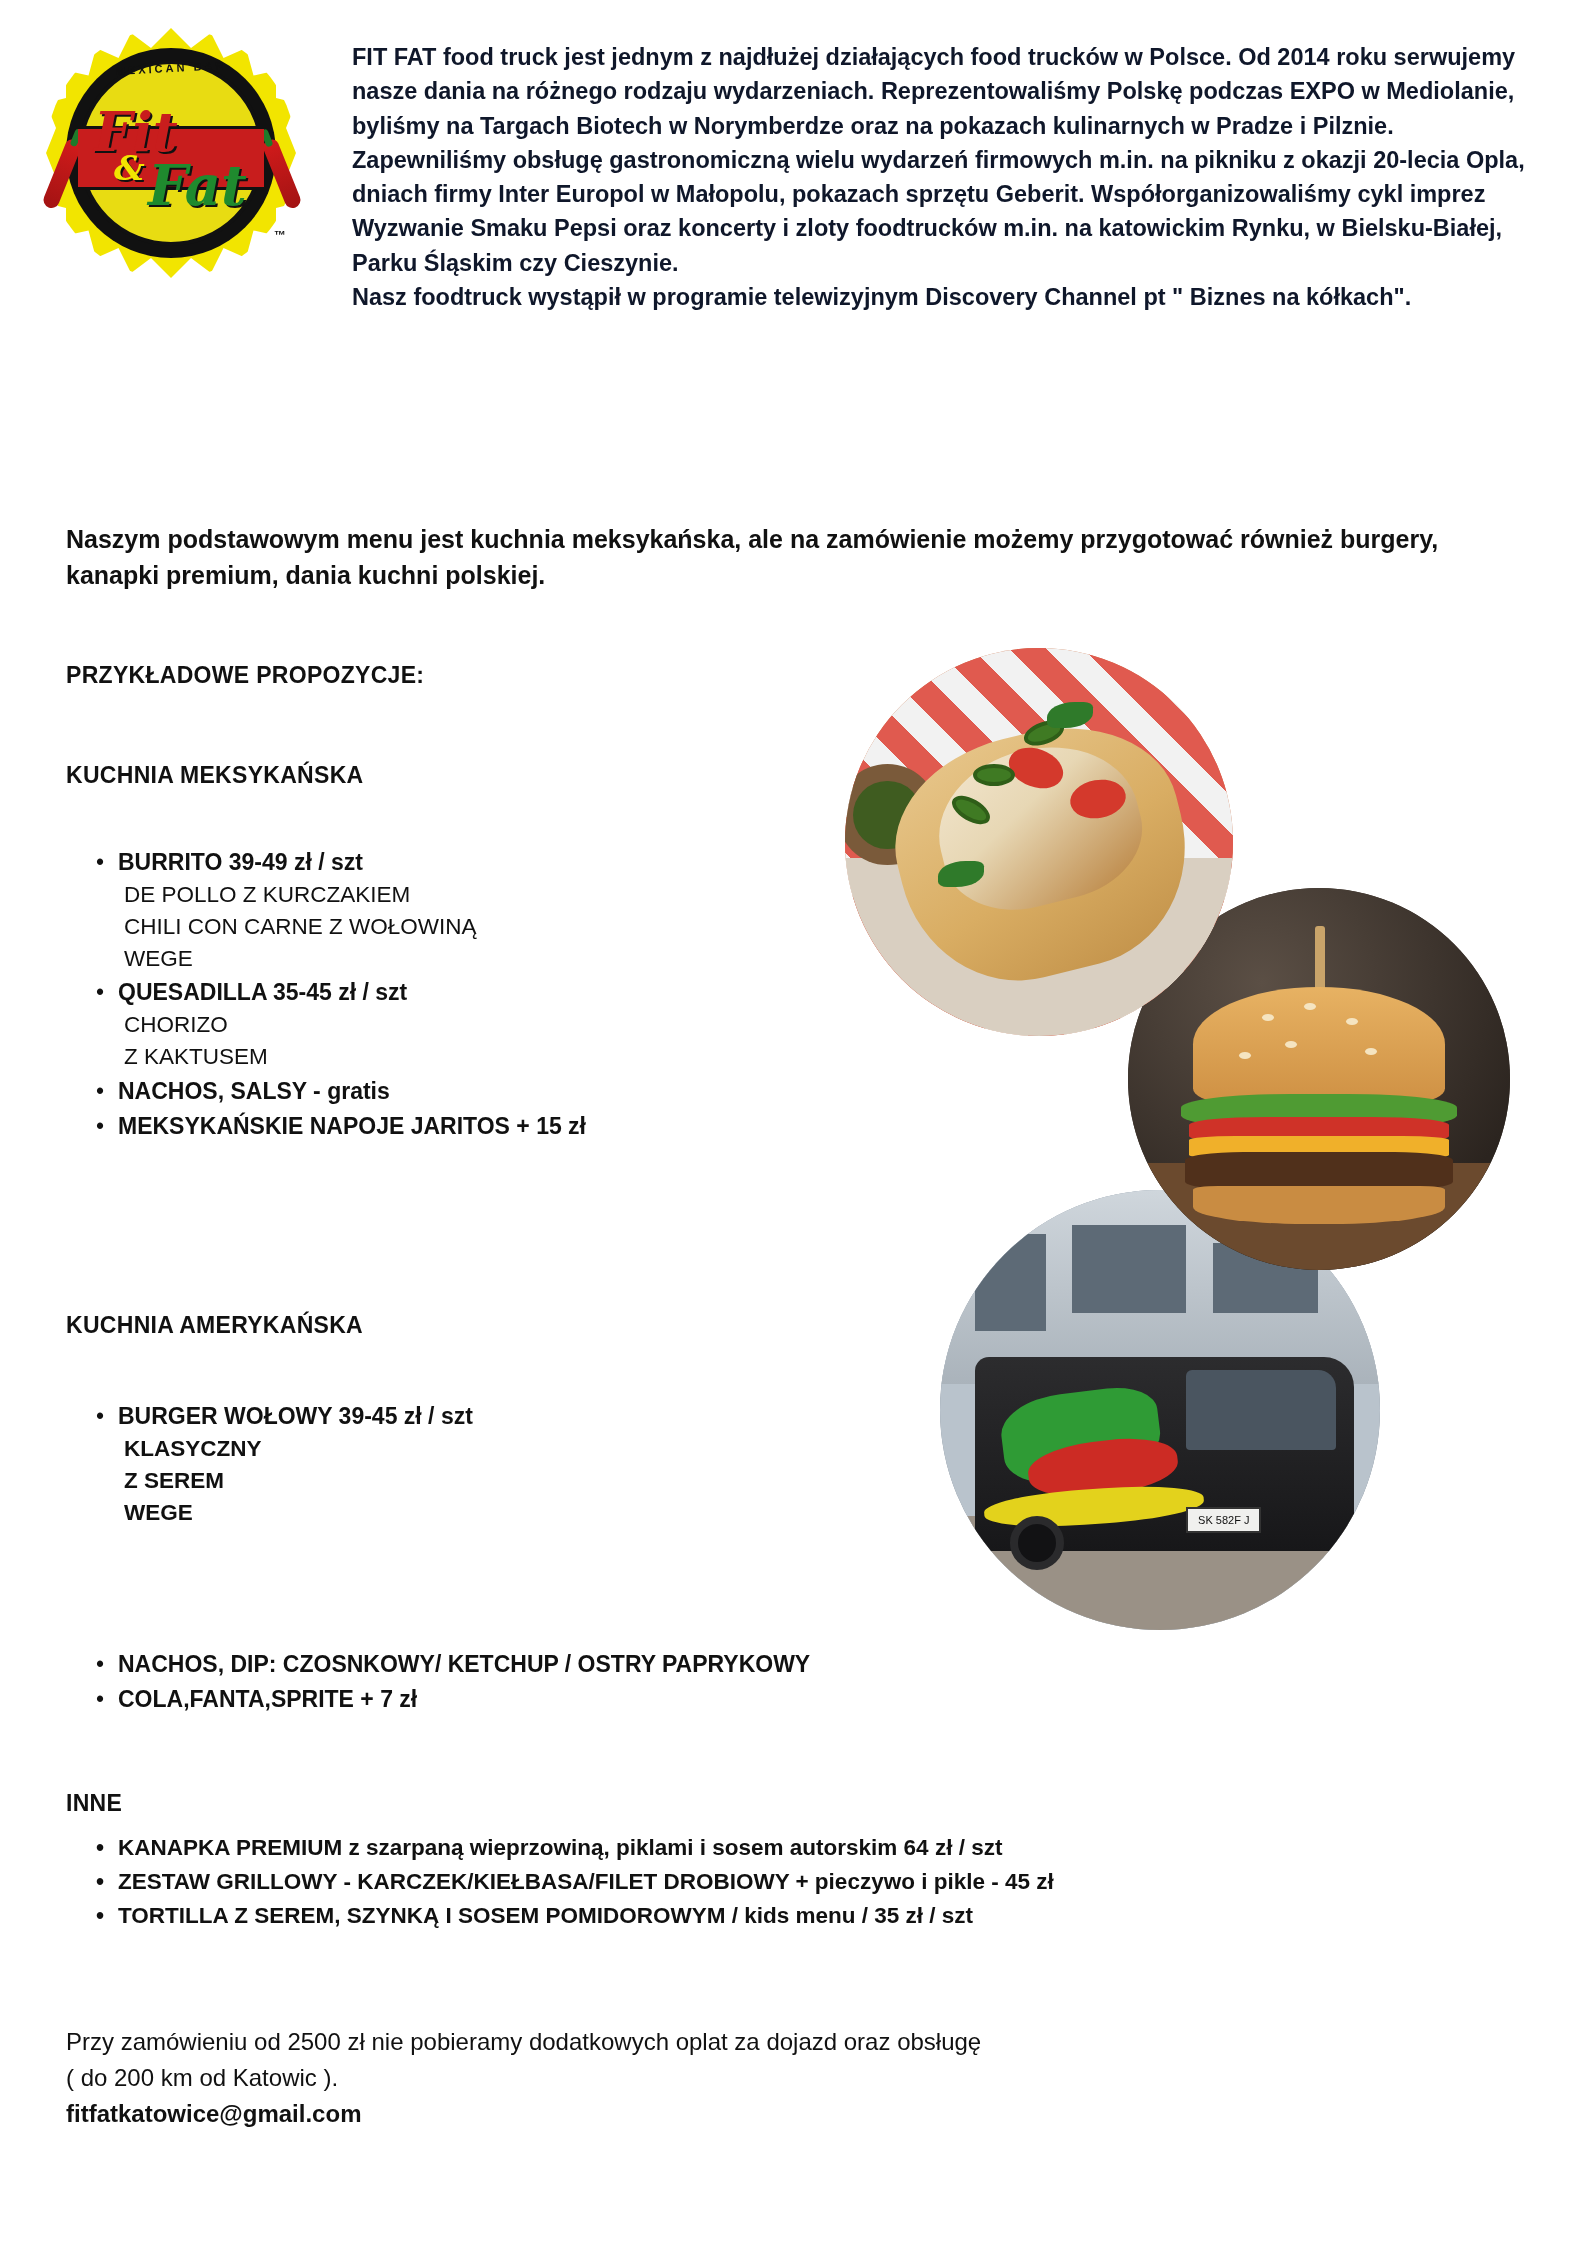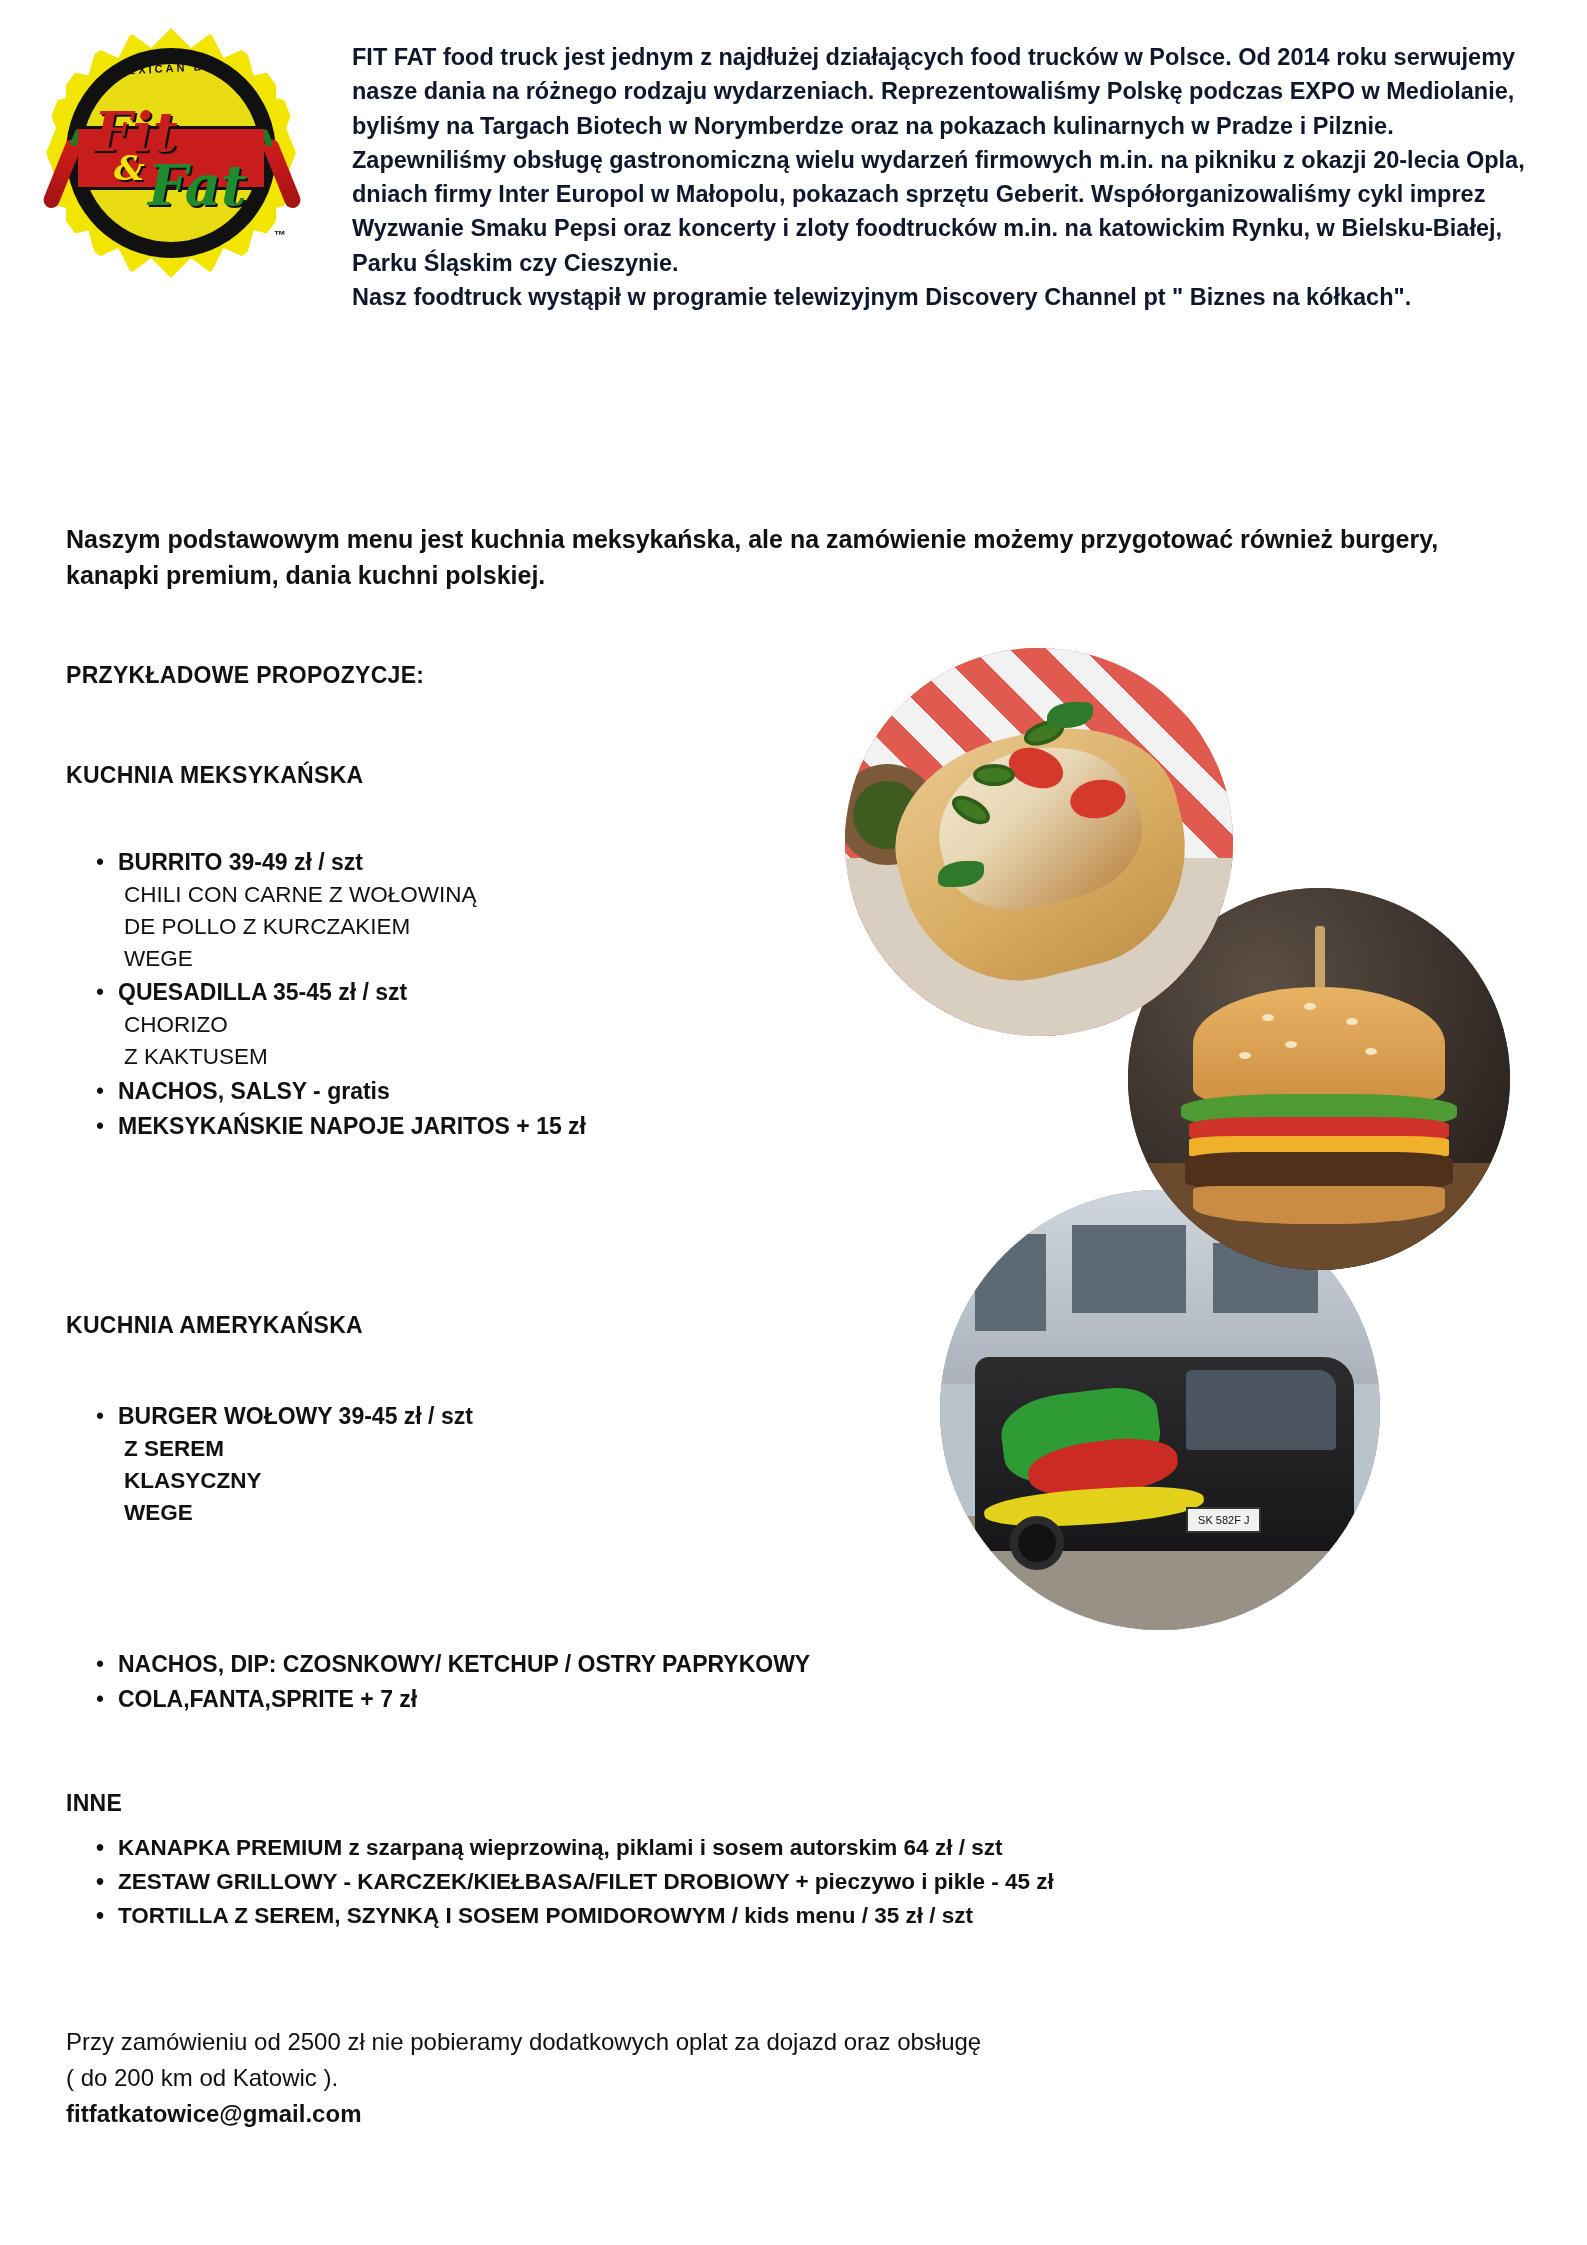--- a/index.html
+++ b/index.html
@@ -338,22 +338,22 @@
 
 <div class="section-label" id="lbl-propozycje">PRZYKŁADOWE PROPOZYCJE:</div>
 <div class="section-label" id="lbl-mex">KUCHNIA MEKSYKAŃSKA</div>
 <div class="section-label" id="lbl-ame">KUCHNIA AMERYKAŃSKA</div>
 <div class="section-label" id="lbl-inne">INNE</div>
 
 <ul class="menu" id="list-mex">
   <li>
     <span class="bullet">•</span>
     <span class="hdr">BURRITO 39-49 zł / szt</span>
+    <span class="sub">DE POLLO Z KURCZAKIEM</span>
     <span class="sub">CHILI CON CARNE Z WOŁOWINĄ</span>
-    <span class="sub">DE POLLO Z KURCZAKIEM</span>
     <span class="sub">WEGE</span>
   </li>
   <li>
     <span class="bullet">•</span>
     <span class="hdr">QUESADILLA 35-45 zł / szt</span>
     <span class="sub">CHORIZO</span>
     <span class="sub">Z KAKTUSEM</span>
   </li>
   <li>
     <span class="bullet">•</span>
@@ -362,22 +362,22 @@
   <li>
     <span class="bullet">•</span>
     <span class="hdr">MEKSYKAŃSKIE NAPOJE JARITOS + 15 zł</span>
   </li>
 </ul>
 
 <ul class="menu" id="list-ame">
   <li>
     <span class="bullet">•</span>
     <span class="hdr">BURGER WOŁOWY 39-45 zł / szt</span>
+    <span class="sub bold">KLASYCZNY</span>
     <span class="sub bold">Z SEREM</span>
-    <span class="sub bold">KLASYCZNY</span>
     <span class="sub bold">WEGE</span>
   </li>
 </ul>
 
 <ul class="menu" id="list-ame2">
   <li>
     <span class="bullet">•</span>
     <span class="hdr">NACHOS, DIP: CZOSNKOWY/ KETCHUP / OSTRY PAPRYKOWY</span>
   </li>
   <li>

